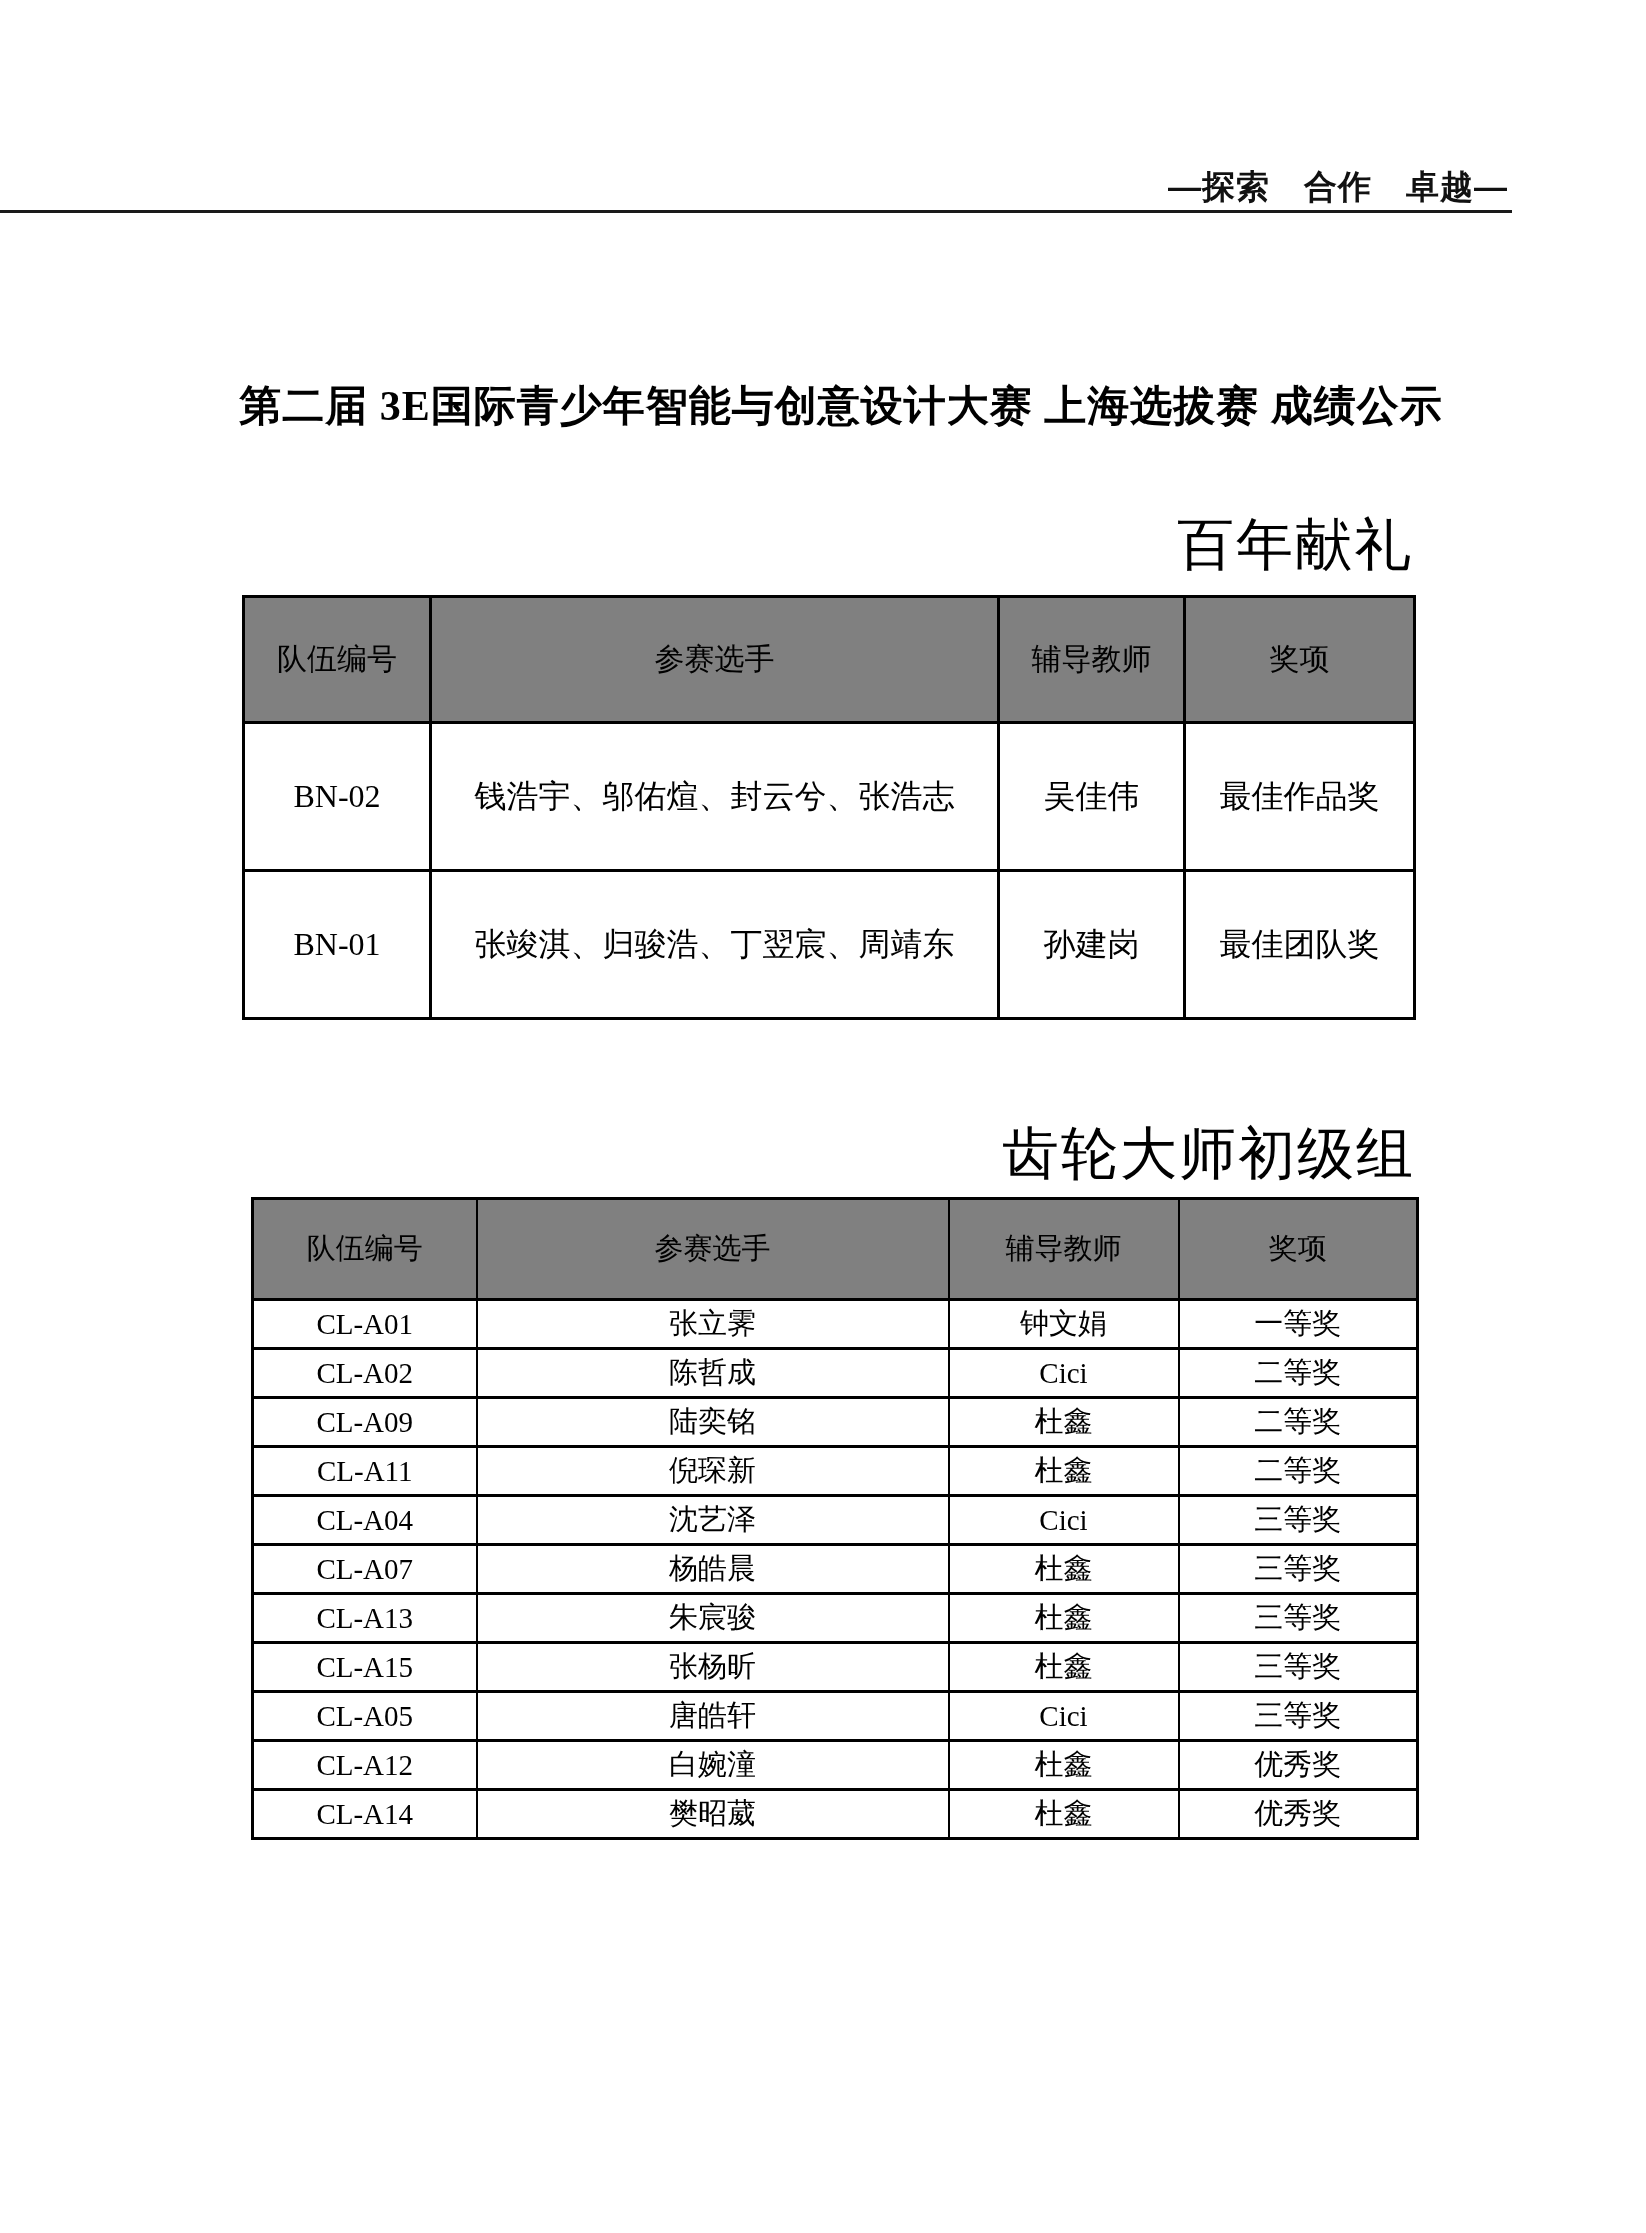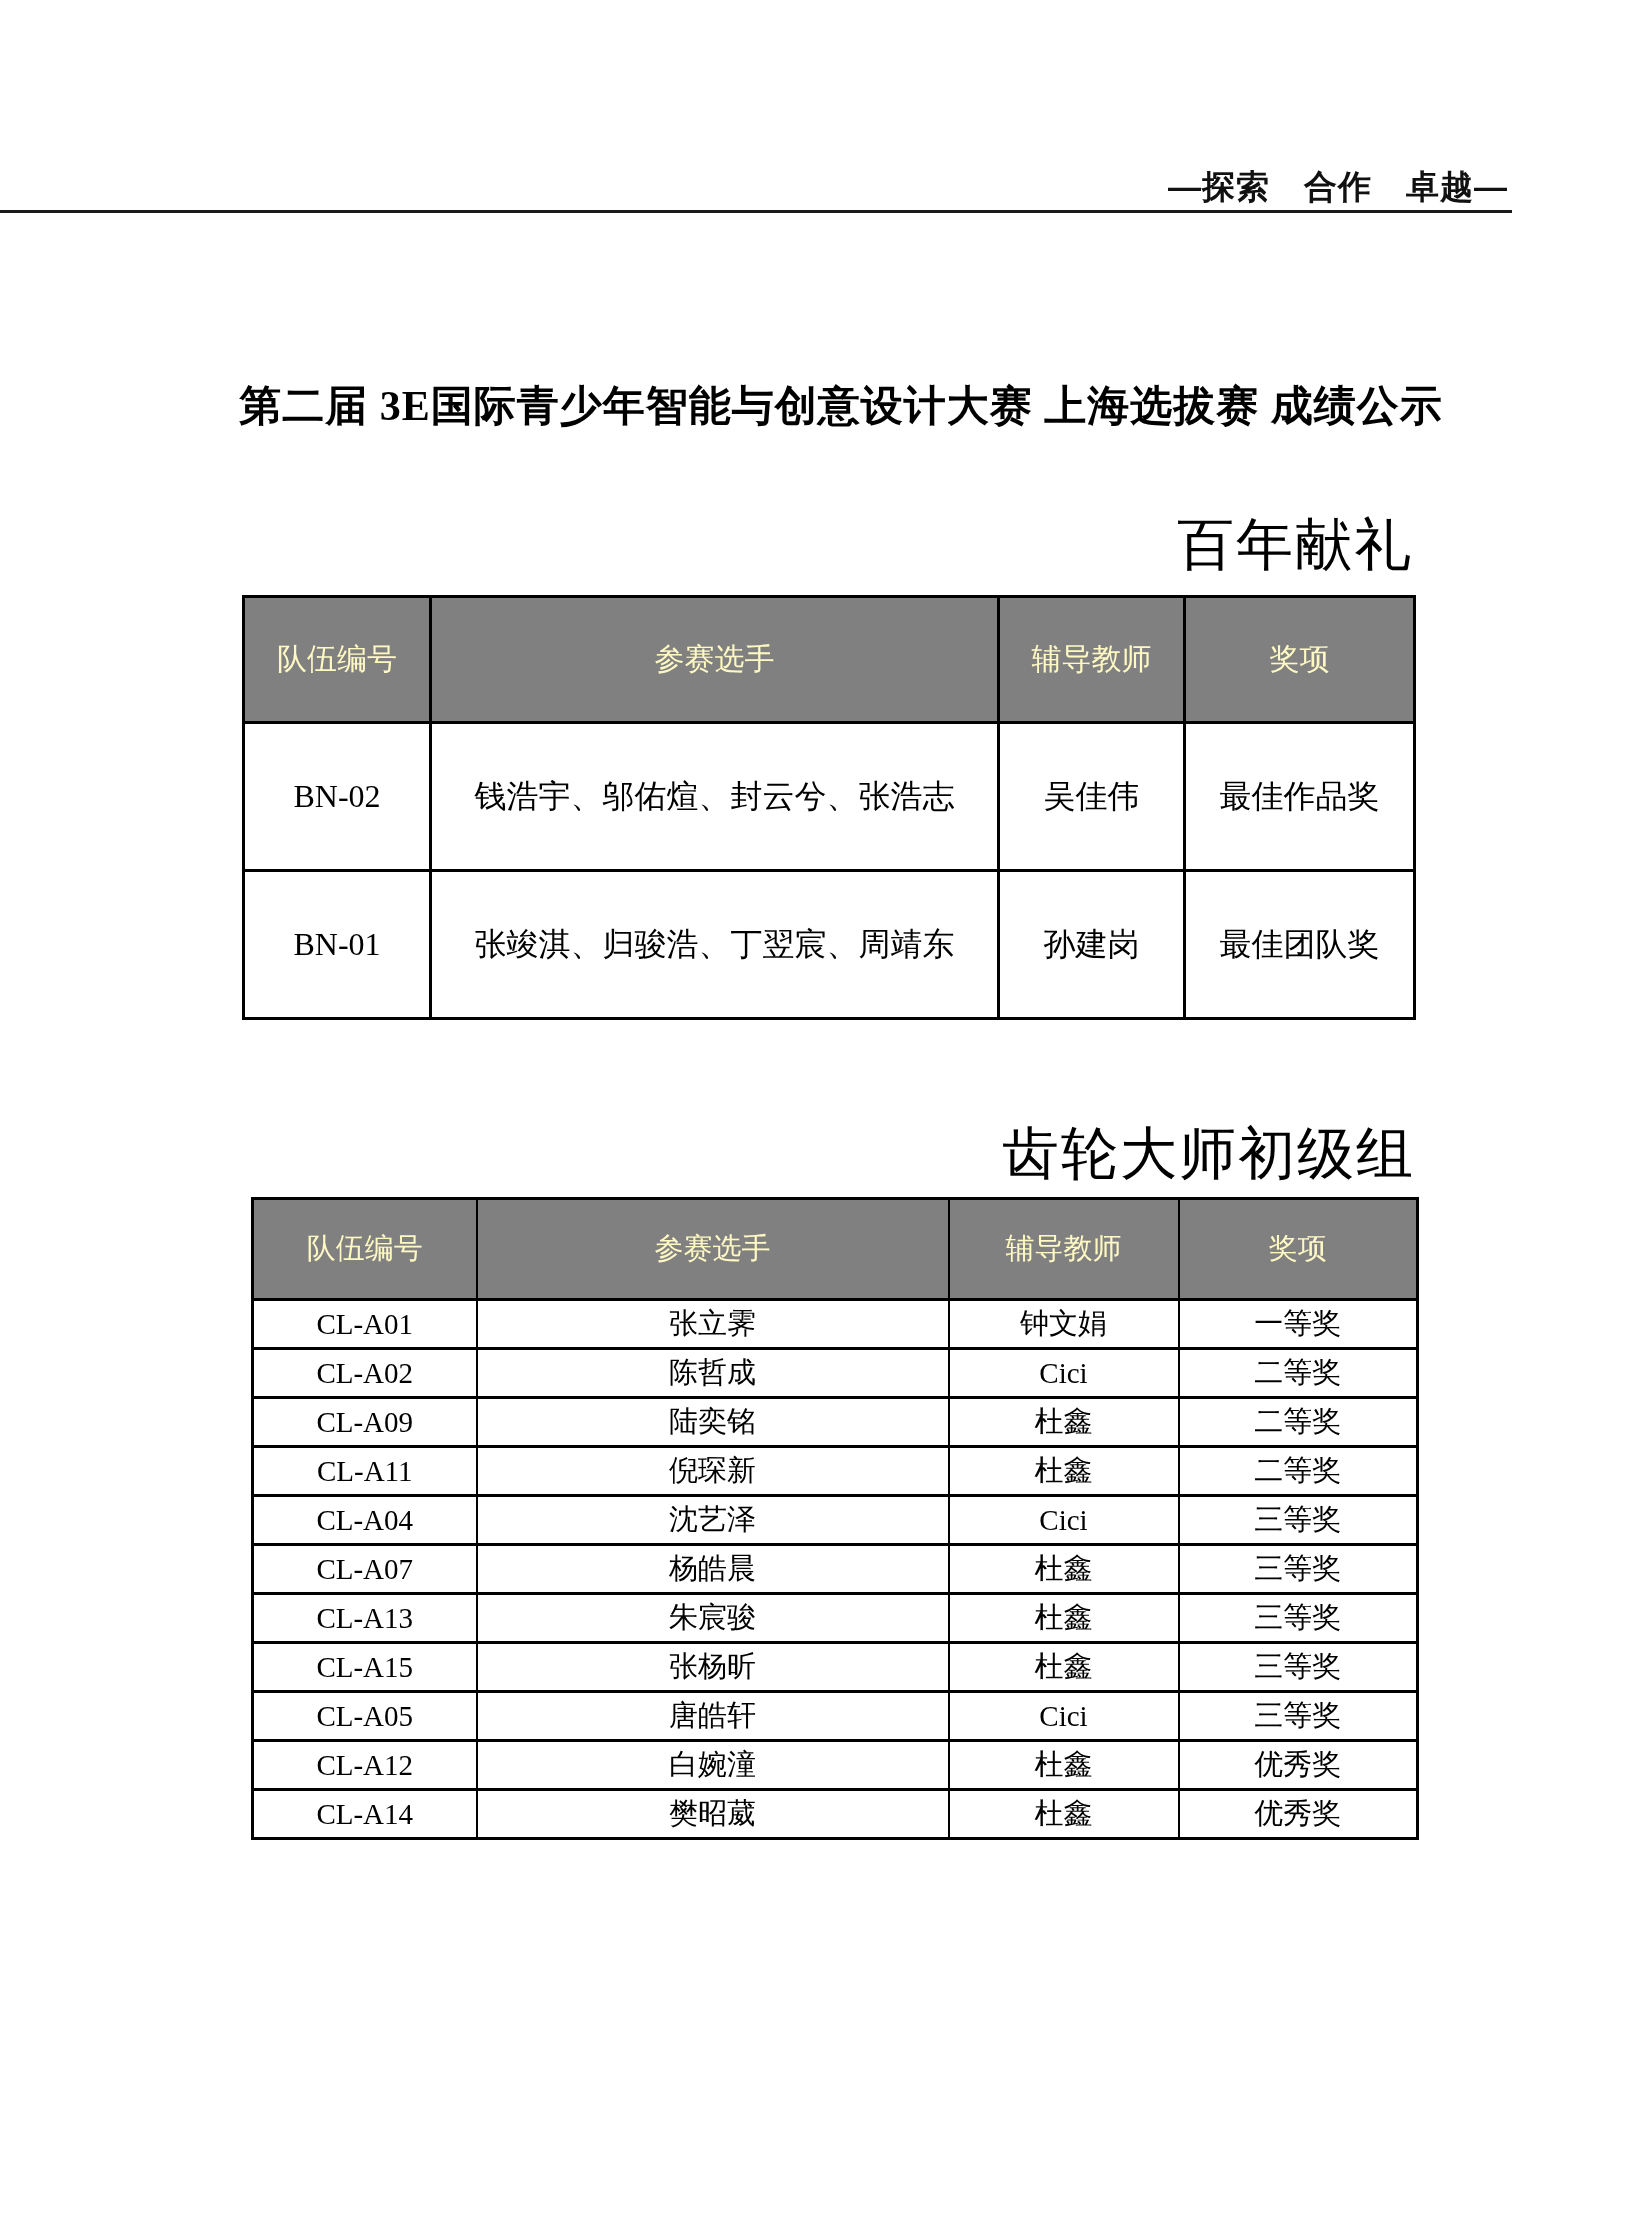--- a/index.html
+++ b/index.html
@@ -62,21 +62,21 @@
     table-layout: fixed;
     background: #ffffff;
   }
   table.results-table th, table.results-table td {
     text-align: center;
     vertical-align: middle;
     overflow: hidden;
   }
   table.results-table th {
     background: #808080;
-    color: #fef9c3;
+    color: #000000;
     font-weight: normal;
   }
 
   
   table.table-1 { left: 242px; top: 595px; width: 1171px; border: 3px solid #000; }
   table.table-1 th, table.table-1 td { border: 3px solid #000; font-size: 32px; }
   table.table-1 thead tr { height: 126px; }
   table.table-1 tbody tr { height: 148px; }
   table.table-1 th { font-size: 30px; }
 

